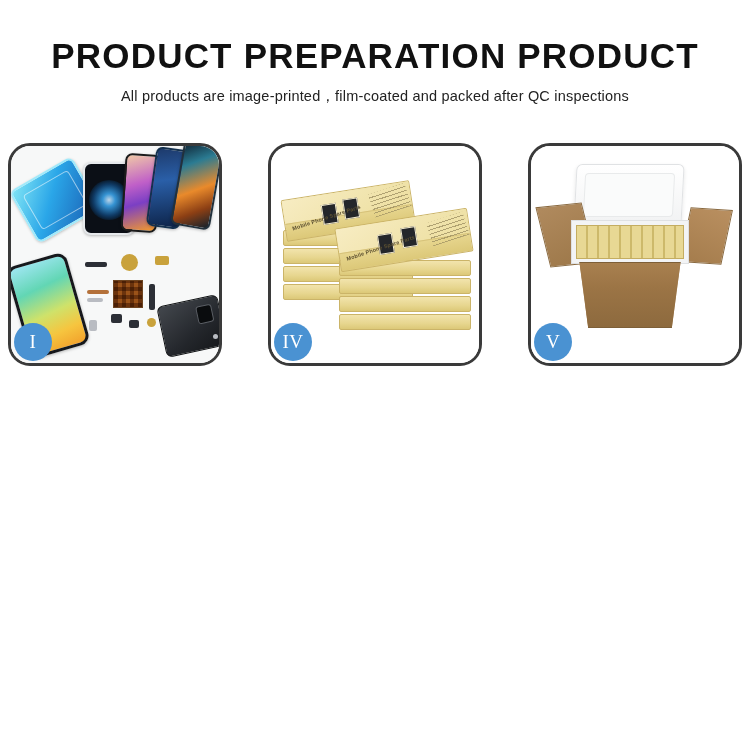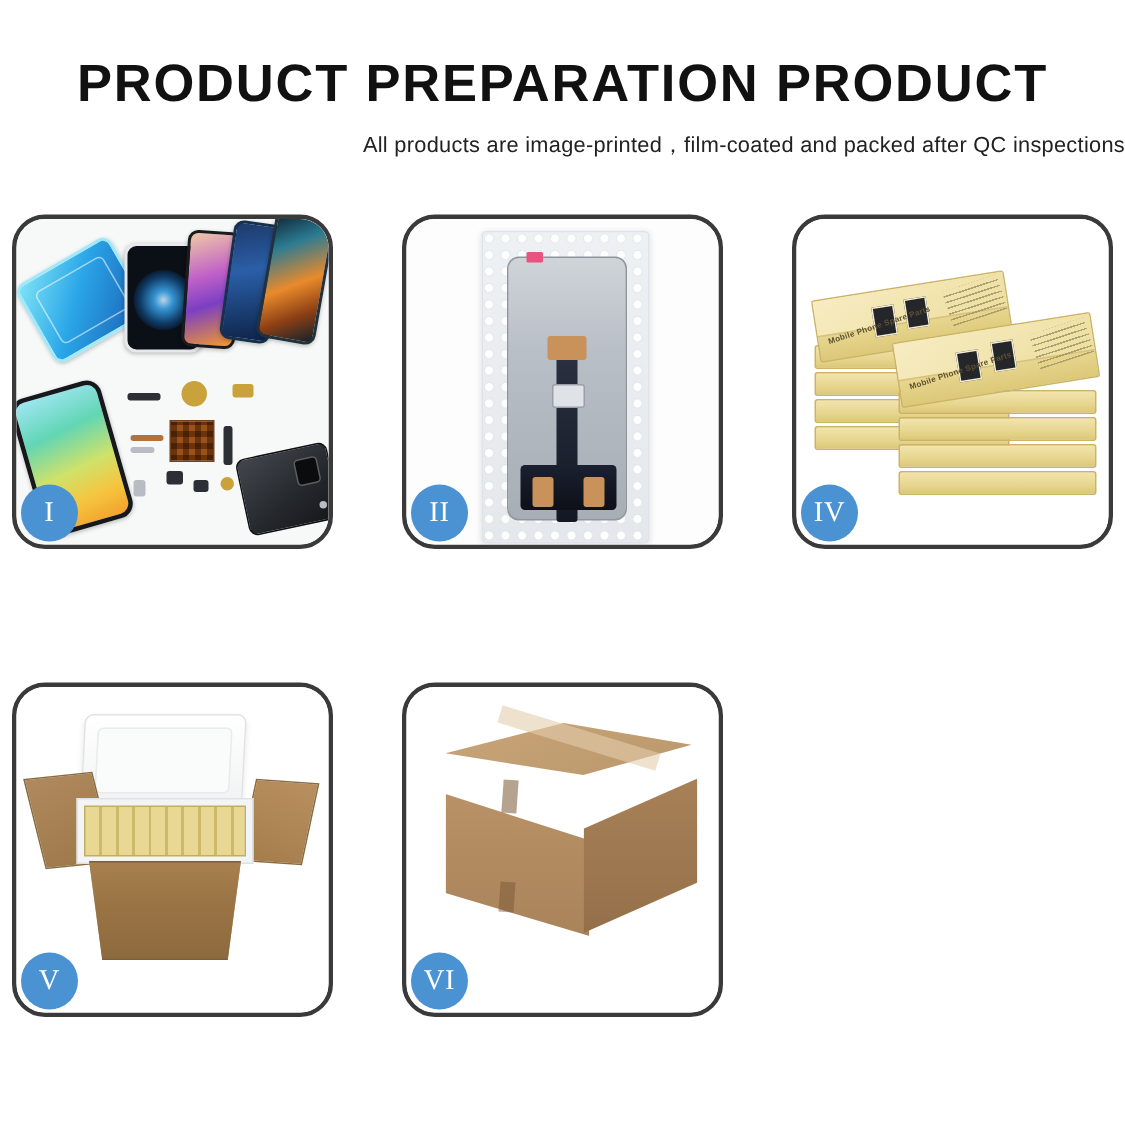--- a/index.html
+++ b/index.html
@@ -22,21 +22,20 @@
     font-family: "Liberation Sans", sans-serif;
     white-space: nowrap;
   }
   .subtitle {
     margin-top: 11px;
     font-size: 14.5px;
     font-weight: 400;
     color: #222222;
     letter-spacing: 0.2px;
     white-space: nowrap;
-    text-align: right;
   }
 
   
   .grid {
     position: absolute;
     left: 8px; top: 143px;
     width: 734px; height: 535px;
     display: grid;
     grid-template-columns: repeat(3, 214px);
     grid-template-rows: repeat(2, 223px);
@@ -348,34 +347,20 @@
           <div class="part silver" style="left:4px;top:66px;width:8px;height:11px;"></div>
           <div class="part" style="left:44px;top:66px;width:10px;height:8px;"></div>
           <div class="part gold round" style="left:62px;top:64px;width:9px;height:9px;"></div>
           <div class="backplate"></div>
           <div class="part silver" style="left:128px;top:80px;width:5px;height:5px;border-radius:50%;"></div>
         </div>
       </div>
       <div class="badge">I</div>
     </div>
 
-    <div class="panel">
-      <div class="panel-inner p2">
-        <div class="bubblebag">
-          <div class="lcd">
-            <div class="flex-cable"></div>
-            <div class="lcd-bottom">
-              <div class="conn-l"></div>
-              <div class="conn-r"></div>
-            </div>
-          </div>
-        </div>
-      </div>
-      <div class="badge">II</div>
-    </div>
 
 
     <div class="panel">
       <div class="panel-inner p4">
         <div class="stack">
           <div class="ybox" style="left:4px;top:116px;width:130px;height:16px;"></div>
           <div class="ybox" style="left:4px;top:98px;width:130px;height:16px;"></div>
           <div class="ybox" style="left:4px;top:80px;width:130px;height:16px;"></div>
           <div class="ybox" style="left:4px;top:62px;width:130px;height:16px;"></div>
 
@@ -410,26 +395,15 @@
         <div class="flap-l5"></div>
         <div class="flap-r5"></div>
         <div class="inner5">
           <div class="ystrips"></div>
         </div>
         <div class="carton5"></div>
       </div>
       <div class="badge">V</div>
     </div>
 
-    <div class="panel">
-      <div class="panel-inner p6">
-        <div class="box6top"></div>
-        <div class="box6front"></div>
-        <div class="box6side"></div>
-        <div class="tape6"></div>
-        <div class="seam6a"></div>
-        <div class="seam6b"></div>
-      </div>
-      <div class="badge">VI</div>
-    </div>
 
   </div>
 </div>
 
 </body></html>

